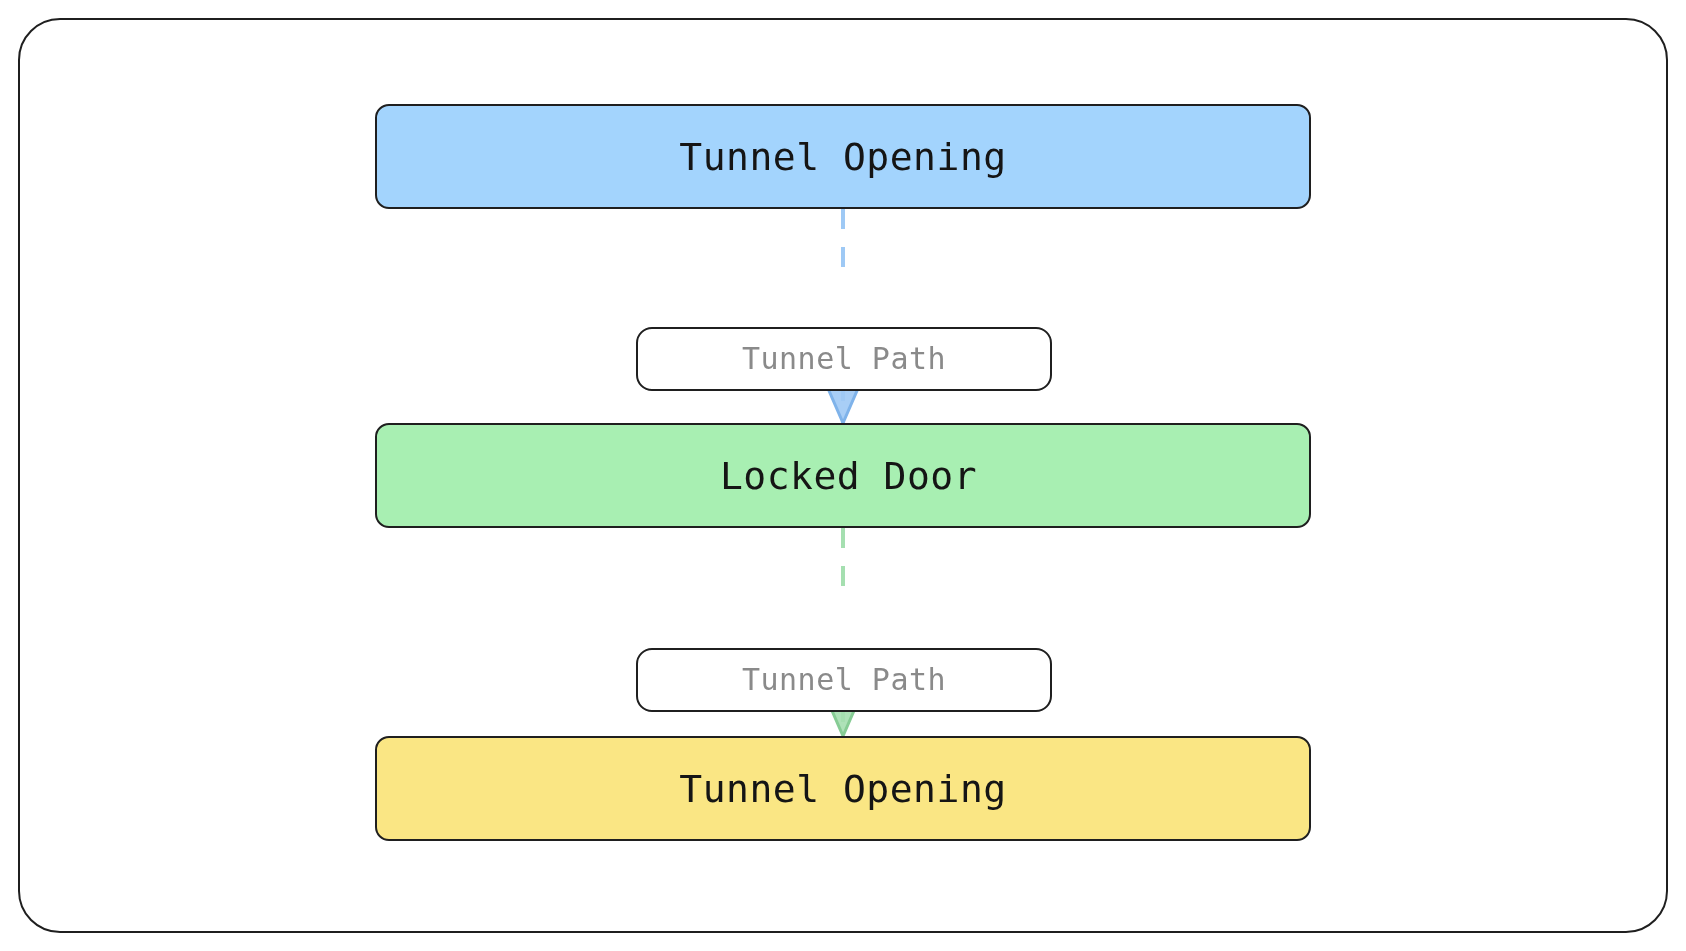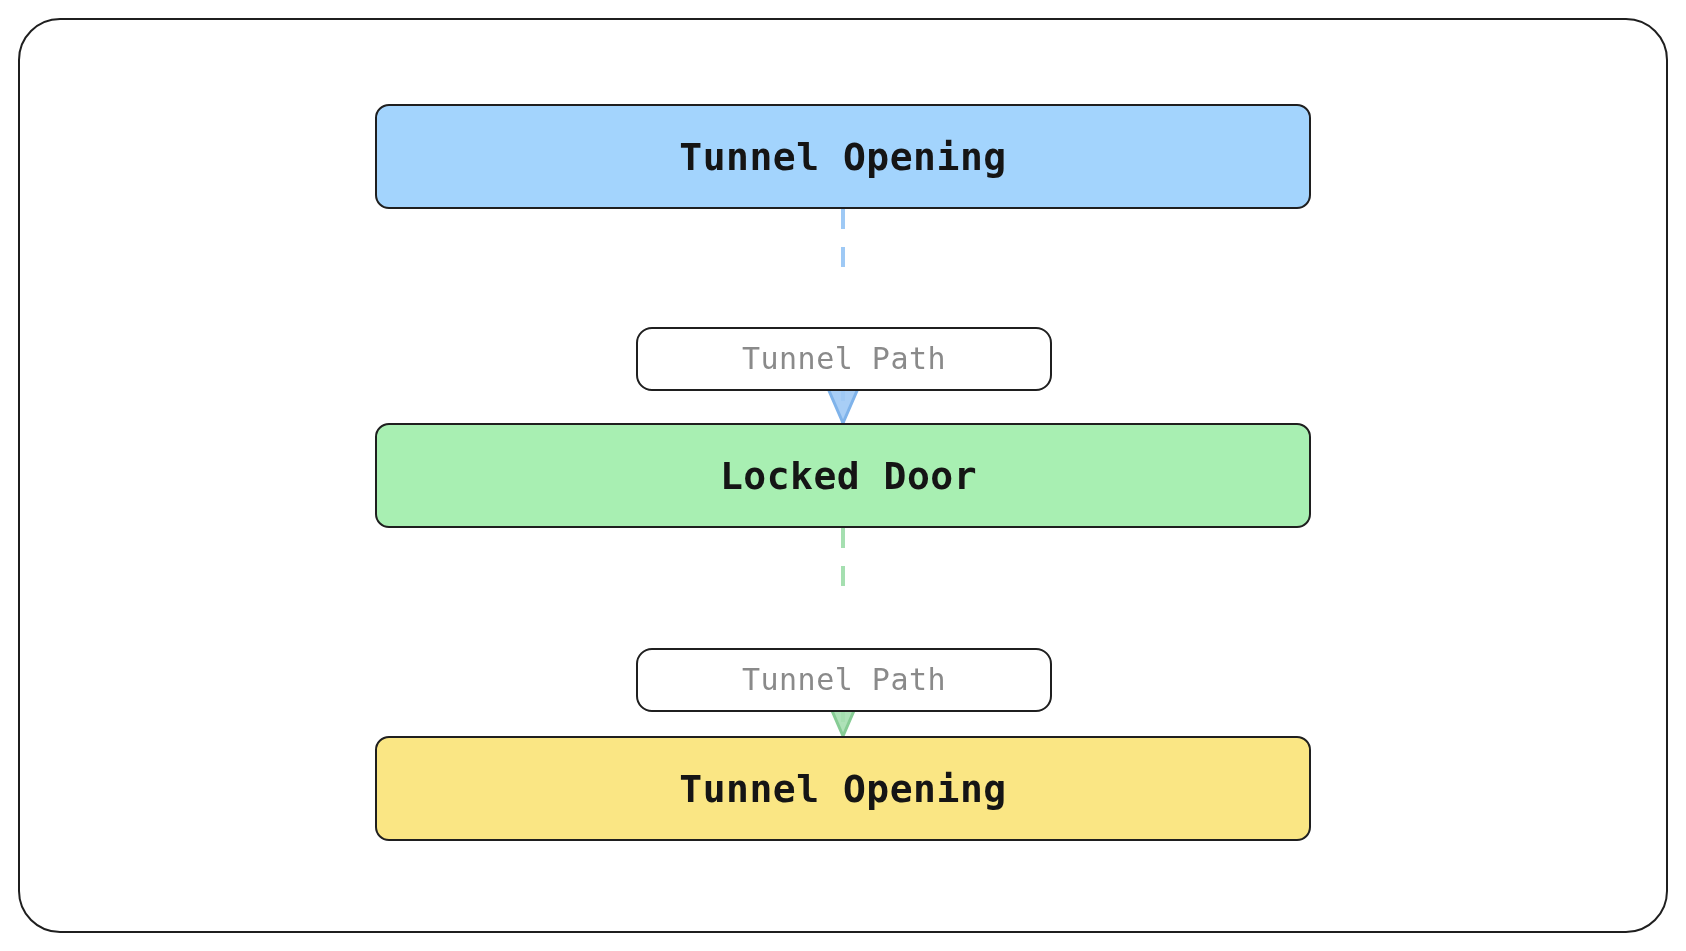--- a/index.html
+++ b/index.html
@@ -48,21 +48,21 @@
     box-sizing: border-box;
     border: 2.5px solid #1f1f1f;
     border-radius: 14px;
     display: flex;
     align-items: center;
     justify-content: center;
   }
   .node-label {
     font-family: "DejaVu Sans Mono", "Liberation Mono", monospace;
     font-size: 38px;
-    font-weight: 700;
+    font-weight: 400;
     color: #151515;
     letter-spacing: 0.5px;
     line-height: 1;
     white-space: nowrap;
   }
 
   #node-tunnel-opening-top {
     left: 375px;
     top: 104px;
     width: 936px;

